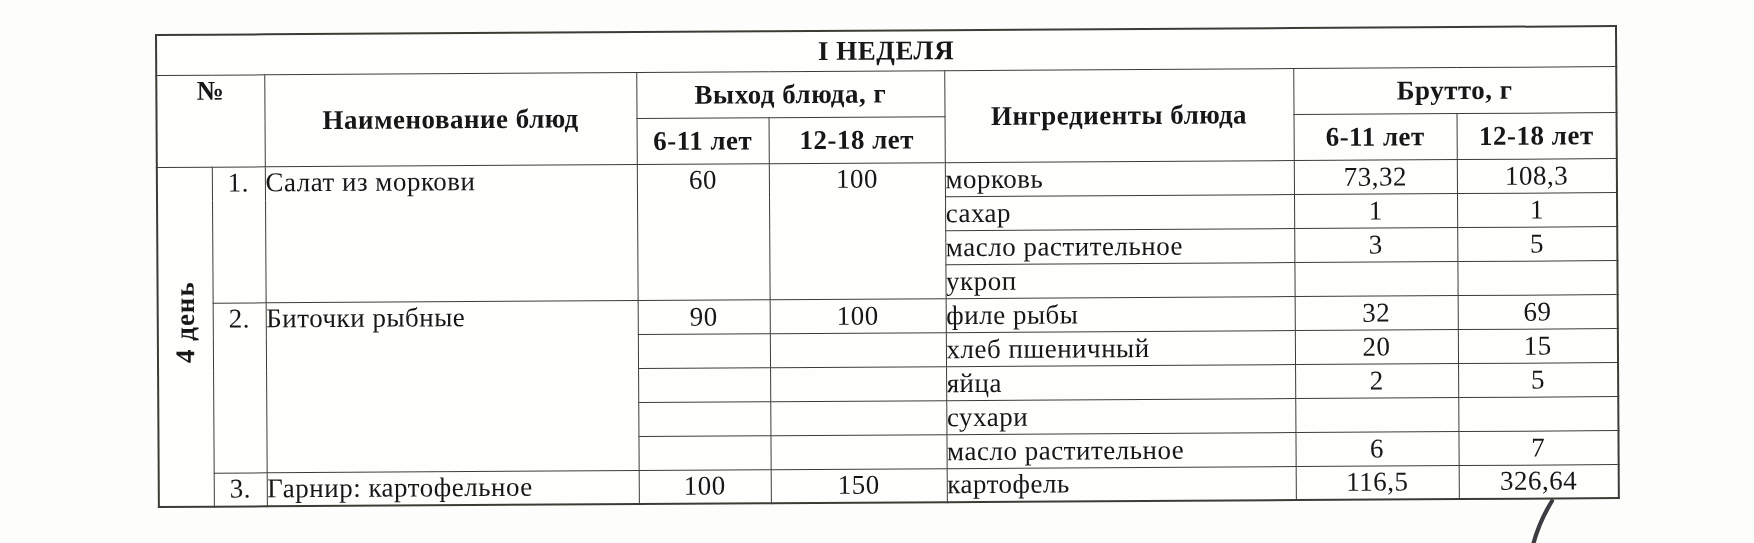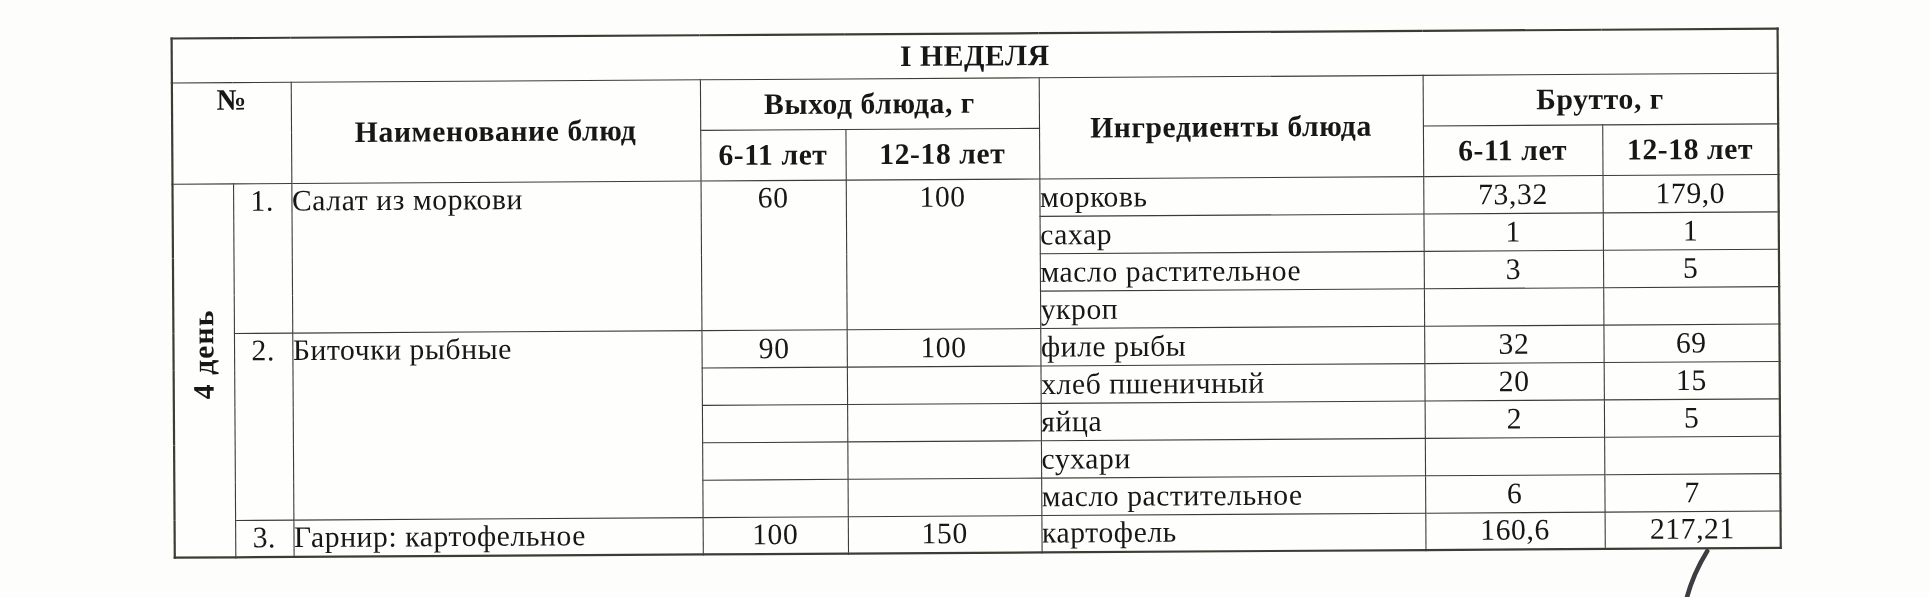--- a/index.html
+++ b/index.html
@@ -95,21 +95,21 @@
     <tr class="r-b">
       <td class="day-cell" rowspan="10">
         <span class="day-label">4 день</span>
       </td>
       <td class="num-cell" rowspan="4">1.</td>
       <td class="name-cell" rowspan="4">Салат из моркови</td>
       <td class="out-merged" rowspan="4">60</td>
       <td class="out-merged" rowspan="4">100</td>
       <td class="ing-cell">морковь</td>
       <td class="val-cell">73,32</td>
-      <td class="val-cell">179,0</td>
+      <td class="val-cell">108,3</td>
     </tr>
     <tr class="r-b">
       <td class="ing-cell">сахар</td>
       <td class="val-cell">1</td>
       <td class="val-cell">1</td>
     </tr>
     <tr class="r-b">
       <td class="ing-cell">масло растительное</td>
       <td class="val-cell">3</td>
       <td class="val-cell">5</td>
@@ -157,22 +157,22 @@
       <td class="val-cell">6</td>
       <td class="val-cell">7</td>
     </tr>
 
     <tr class="r-b">
       <td class="num-cell">3.</td>
       <td class="name-cell">Гарнир: картофельное</td>
       <td class="out-cell">100</td>
       <td class="out-cell">150</td>
       <td class="ing-cell">картофель</td>
-      <td class="val-cell">160,6</td>
-      <td class="val-cell">217,21</td>
+      <td class="val-cell">116,5</td>
+      <td class="val-cell">326,64</td>
     </tr>
   </tbody>
     </table>
 </div>
 
 <svg class="overlay" width="1754" height="543" viewBox="0 0 1754 543">
   <path d="M 1533 545 Q 1539 522 1552 501" stroke="#3c3c42" stroke-width="4.2" fill="none" stroke-linecap="round"></path>
 </svg>
 
 </body></html>

